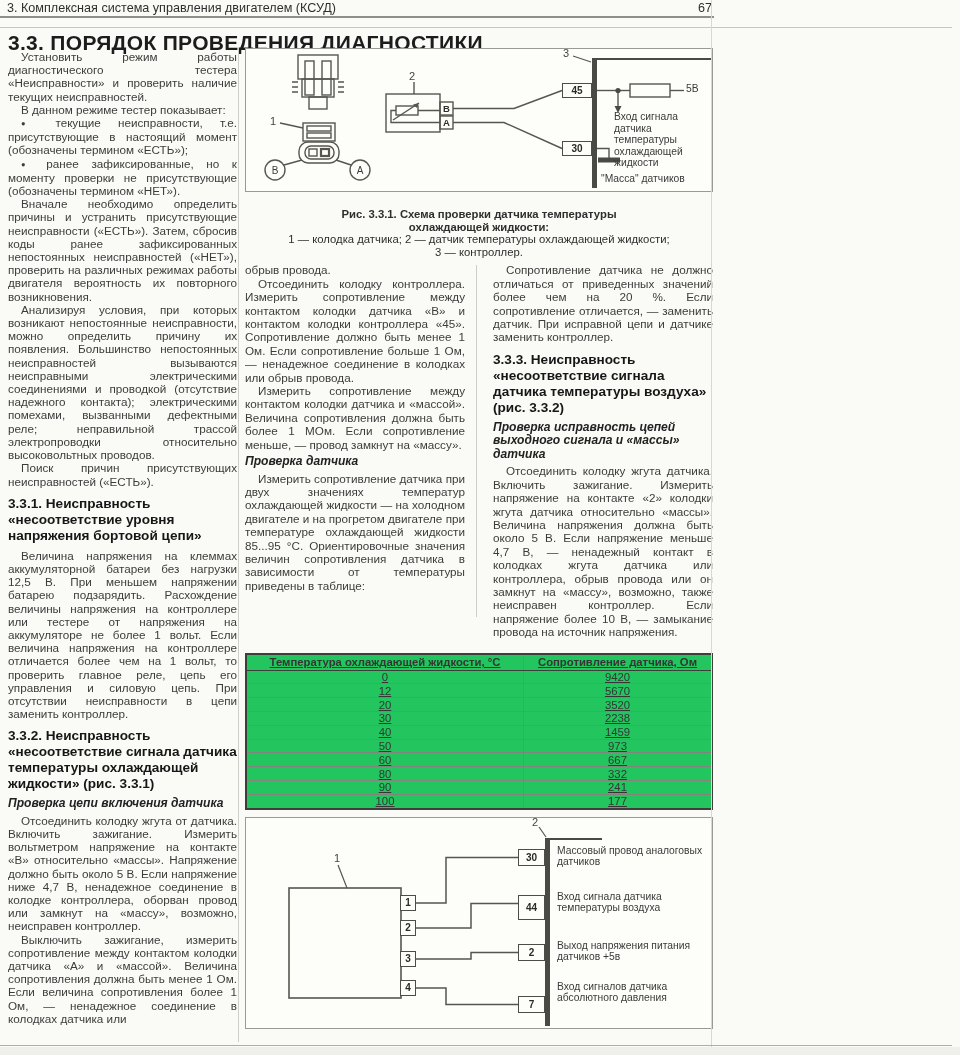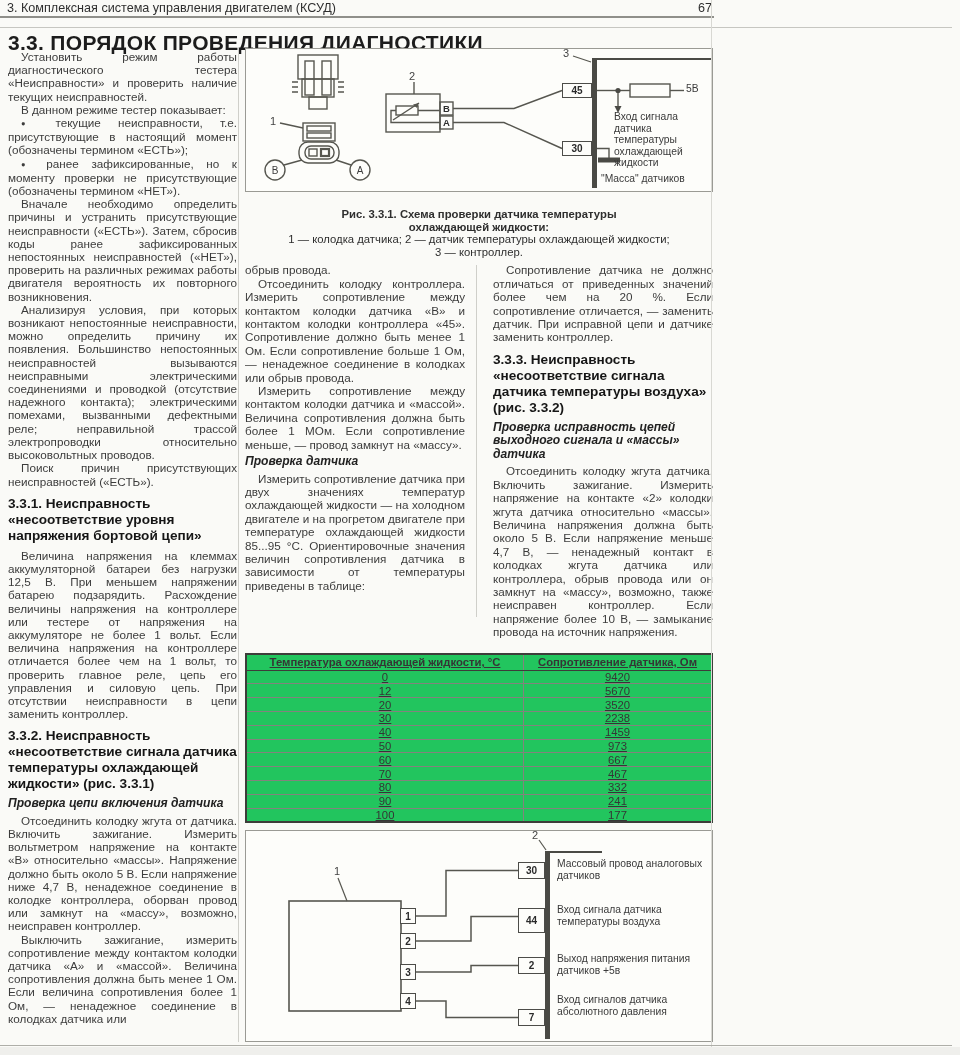--- a/index.html
+++ b/index.html
@@ -218,24 +218,20 @@
             <td>40</td>
             <td>1459</td>
           </tr>
         <tr>
             <td>50</td>
             <td>973</td>
           </tr>
         <tr>
             <td>60</td>
             <td>667</td>
-          </tr>
-        <tr>
-            <td>70</td>
-            <td>467</td>
           </tr>
         <tr>
             <td>80</td>
             <td>332</td>
           </tr>
         <tr>
             <td>90</td>
             <td>241</td>
           </tr>
         <tr>

